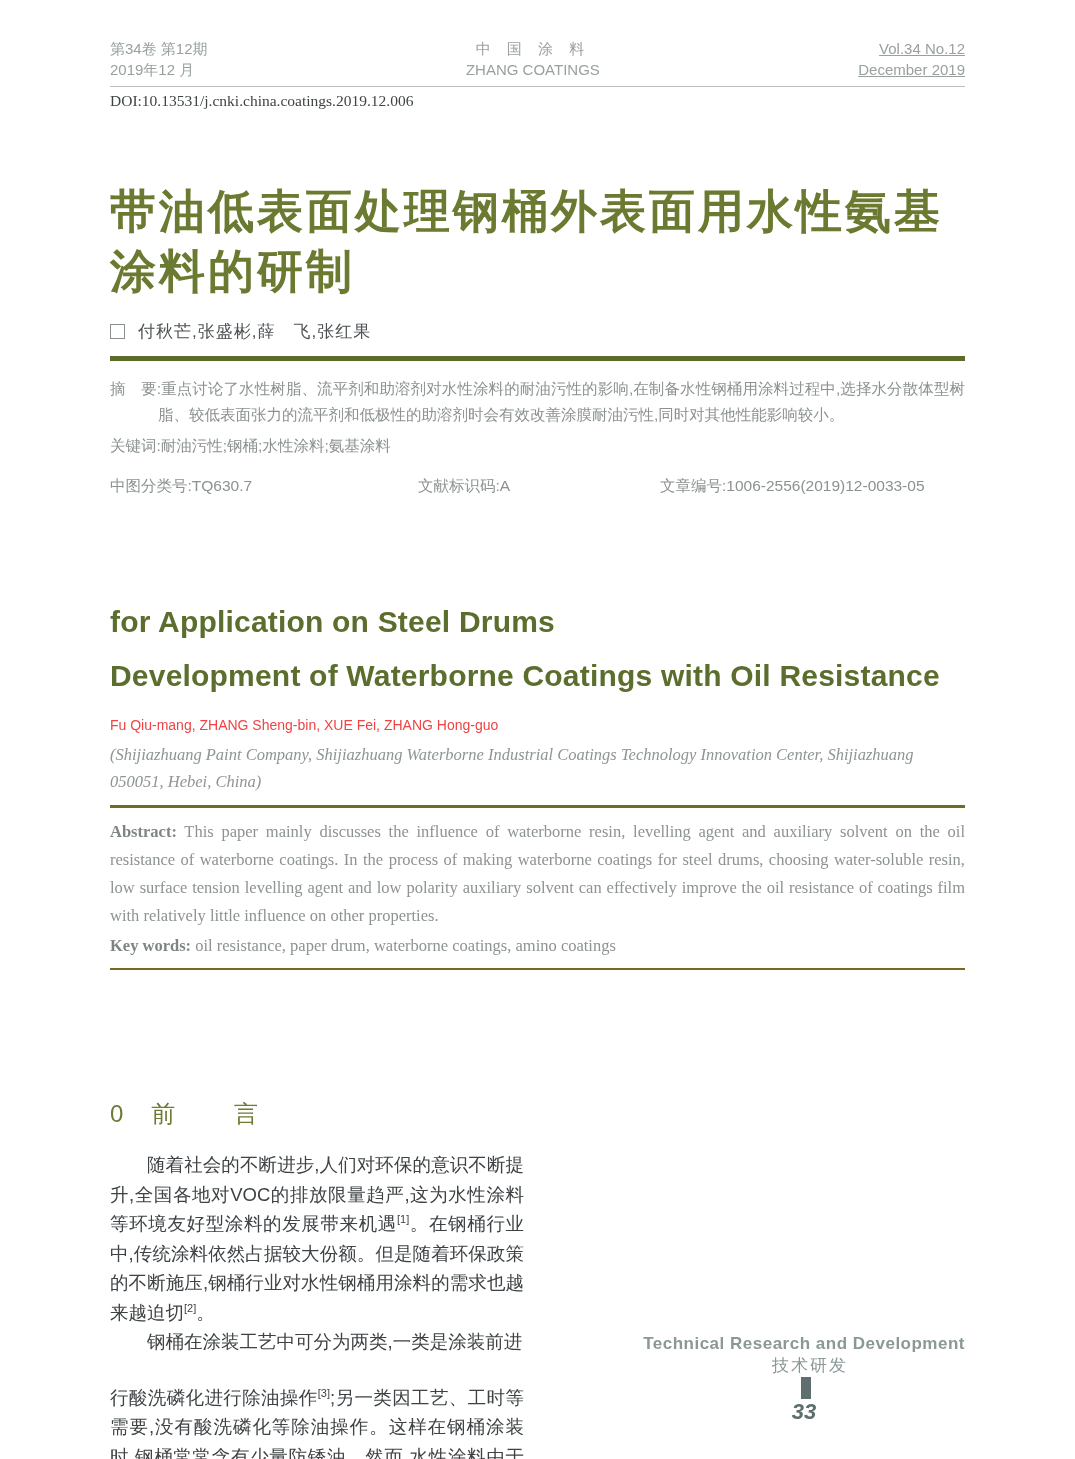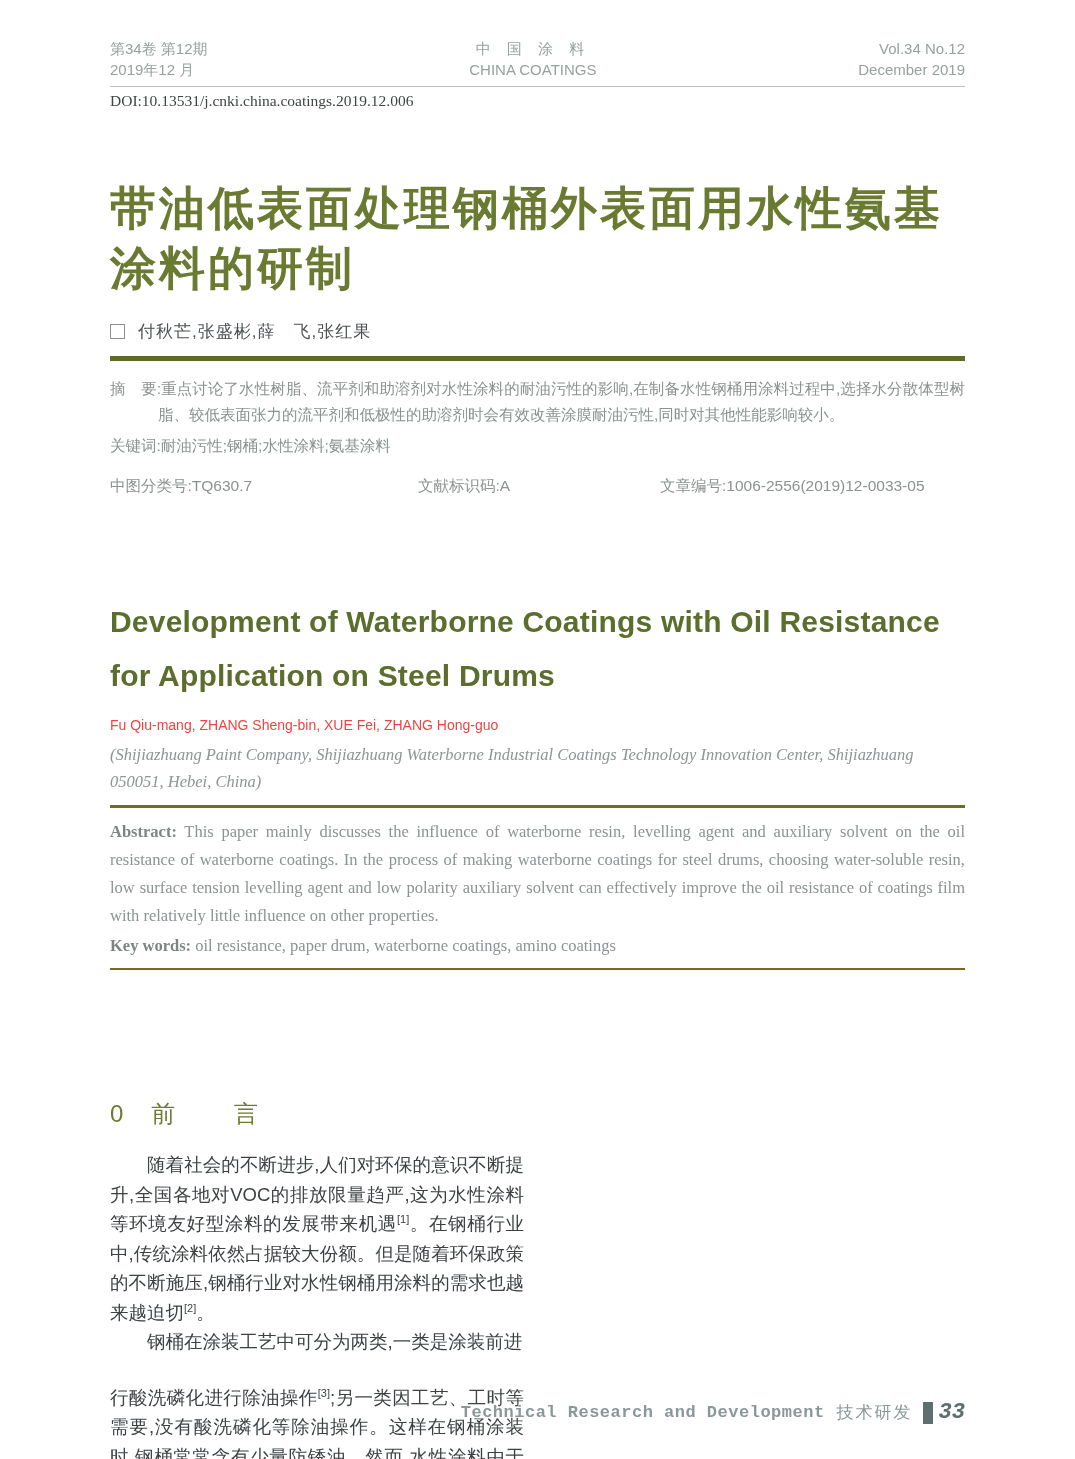--- a/index.html
+++ b/index.html
@@ -9,26 +9,26 @@
     margin:0 auto;
     background:#ffffff;
     overflow:hidden;
     font-family:"Liberation Sans","DejaVu Sans",sans-serif;
     box-sizing:border-box;
     padding:38px 110px 0 110px;
   }
   
   .jheader{display:flex;justify-content:space-between;color:#98a19e;font-size:15px;line-height:21px;}
   .jheader .center{text-align:center;}
-  .jheader .right{text-align:right;}
+  .jheader .right{text-align:right;text-decoration:underline;}
   .jheader .cn-journal{letter-spacing:6px;}
   .header-rule{height:1px;background:#b9bfbd;margin-top:6px;}
   .doi{margin-top:5px;font-family:"Liberation Serif","DejaVu Serif",serif;font-size:15.5px;color:#3f4444;}
   
-  .title-cn{margin-top:72px;font-size:46px;font-weight:bold;color:#6b7a31;line-height:60px;letter-spacing:3px;font-family:Liberation Mono, monospace;}
+  .title-cn{margin-top:72px;font-size:46px;font-weight:bold;color:#6b7a31;line-height:60px;letter-spacing:3px;font-family:Liberation Serif, serif;}
   .authors-row{margin-top:18px;display:flex;align-items:center;font-size:17px;color:#4c5153;letter-spacing:1px;}
   .author-square{display:inline-block;width:13px;height:13px;border:1.5px solid #8a8f8f;margin-right:13px;flex:0 0 auto;}
   .affil-cn{margin-top:7px;margin-left:27px;font-size:17px;color:#4c5153;}
   .rule-thick{height:5px;background:#5c6b29;margin-top:13px;}
   
   .abstract-cn{margin-top:15px;font-size:15.5px;color:#8b9290;line-height:26px;padding-left:48px;text-indent:-48px;text-align:justify;}
   .keywords-cn{margin-top:5px;font-size:15.5px;color:#8b9290;line-height:26px;}
   .clc-row{margin-top:17px;display:flex;font-size:15.5px;color:#8b9290;}
   .clc-row .c1{width:308px;flex:0 0 auto;}
   .clc-row .c2{width:242px;flex:0 0 auto;}
@@ -44,39 +44,39 @@
   .rule-kw{height:2px;background:#776a20;margin-top:8px;}
   
   .section-heading{margin-top:128px;color:#6e7c33;font-size:24px;letter-spacing:2px;}
   .section-heading .num{margin-right:26px;}
   .section-heading .word-gap{letter-spacing:26px;}
   .columns{margin-top:20px;display:flex;gap:26px;flex-direction:column;}
   .col{width:414px;flex:0 0 auto;font-size:18.5px;color:#3e4244;line-height:29.5px;text-align:justify;}
   .col p{margin:0;text-indent:2em;}
   .col sup,.abstract-cn sup{font-size:11px;line-height:0;}
   
-  .pfooter{position:absolute;right:110px;bottom:34px;display:flex;align-items:center;font-family:Liberation Mono, monospace;color:#8a9897;}
+  .pfooter{position:absolute;right:110px;bottom:34px;display:flex;align-items:center;font-family:Liberation Sans, sans-serif;color:#8a9897;flex-direction:column;}
   .pfooter .en{font-weight:bold;font-size:17px;letter-spacing:0.5px;}
   .pfooter .cn{font-size:17px;margin-left:12px;letter-spacing:2px;}
   .pfooter .bar{display:inline-block;width:10px;height:22px;background:#5f6f6f;margin:0 6px 0 10px;}
   .pfooter .pageno{font-style:italic;font-weight:bold;font-size:22px;color:#5f6f6f;}
 </style>
 </head>
 <body>
 
 <div class="page">
 
   <div class="jheader">
     <div class="left">
       <div>第34卷 第12期</div>
       <div>2019年12 月</div>
     </div>
     <div class="center">
       <div class="cn-journal">中 国 涂 料</div>
-      <div>CHINA COATINGS</div>
+      <div>ZHANG COATINGS</div>
     </div>
     <div class="right">
       <div>Vol.34  No.12</div>
       <div>December 2019</div>
     </div>
   </div>
   <div class="header-rule"></div>
   <div class="doi">DOI:10.13531/j.cnki.china.coatings.2019.12.006</div>
 
   <div class="title-cn">
@@ -94,22 +94,22 @@
   <div class="abstract-cn"><span class="lbl">摘　要:</span><span>重点讨论了水性树脂、流平剂和助溶剂对水性涂料的耐油污性的影响,在制备水性钢桶用涂料过程中,选择水分散体型树脂、较低表面张力的流平剂和低极性的助溶剂时会有效改善涂膜耐油污性,同时对其他性能影响较小。</span></div>
   <div class="keywords-cn"><span>关键词:</span><span>耐油污性;钢桶;水性涂料;氨基涂料</span></div>
 
   <div class="clc-row">
     <span class="c1">中图分类号:TQ630.7</span>
     <span class="c2">文献标识码:A</span>
     <span class="c3">文章编号:1006-2556(2019)12-0033-05</span>
   </div>
 
   <div class="title-en">
+    <div>for Application on Steel Drums</div>
     <div>Development of Waterborne Coatings with Oil Resistance</div>
-    <div>for Application on Steel Drums</div>
   </div>
   <div class="authors-en">Fu Qiu-mang, ZHANG Sheng-bin, XUE Fei, ZHANG Hong-guo</div>
   <div class="affil-en">(Shijiazhuang Paint Company, Shijiazhuang Waterborne Industrial Coatings Technology Innovation Center, Shijiazhuang 050051, Hebei, China)</div>
 
   <div class="rule-en"></div>
 
   <div class="abstract-en"><span class="lbl">Abstract:</span><span> This paper mainly discusses the influence of waterborne resin, levelling agent and auxiliary solvent on the oil resistance of waterborne coatings. In the process of making waterborne coatings for steel drums, choosing water-soluble resin, low surface tension levelling agent and low polarity auxiliary solvent can effectively improve the oil resistance of coatings film with relatively little influence on other properties.</span></div>
   <div class="keywords-en"><span class="lbl">Key words:</span><span> oil resistance, paper drum, waterborne coatings, amino coatings</span></div>
 
   <div class="rule-kw"></div>

